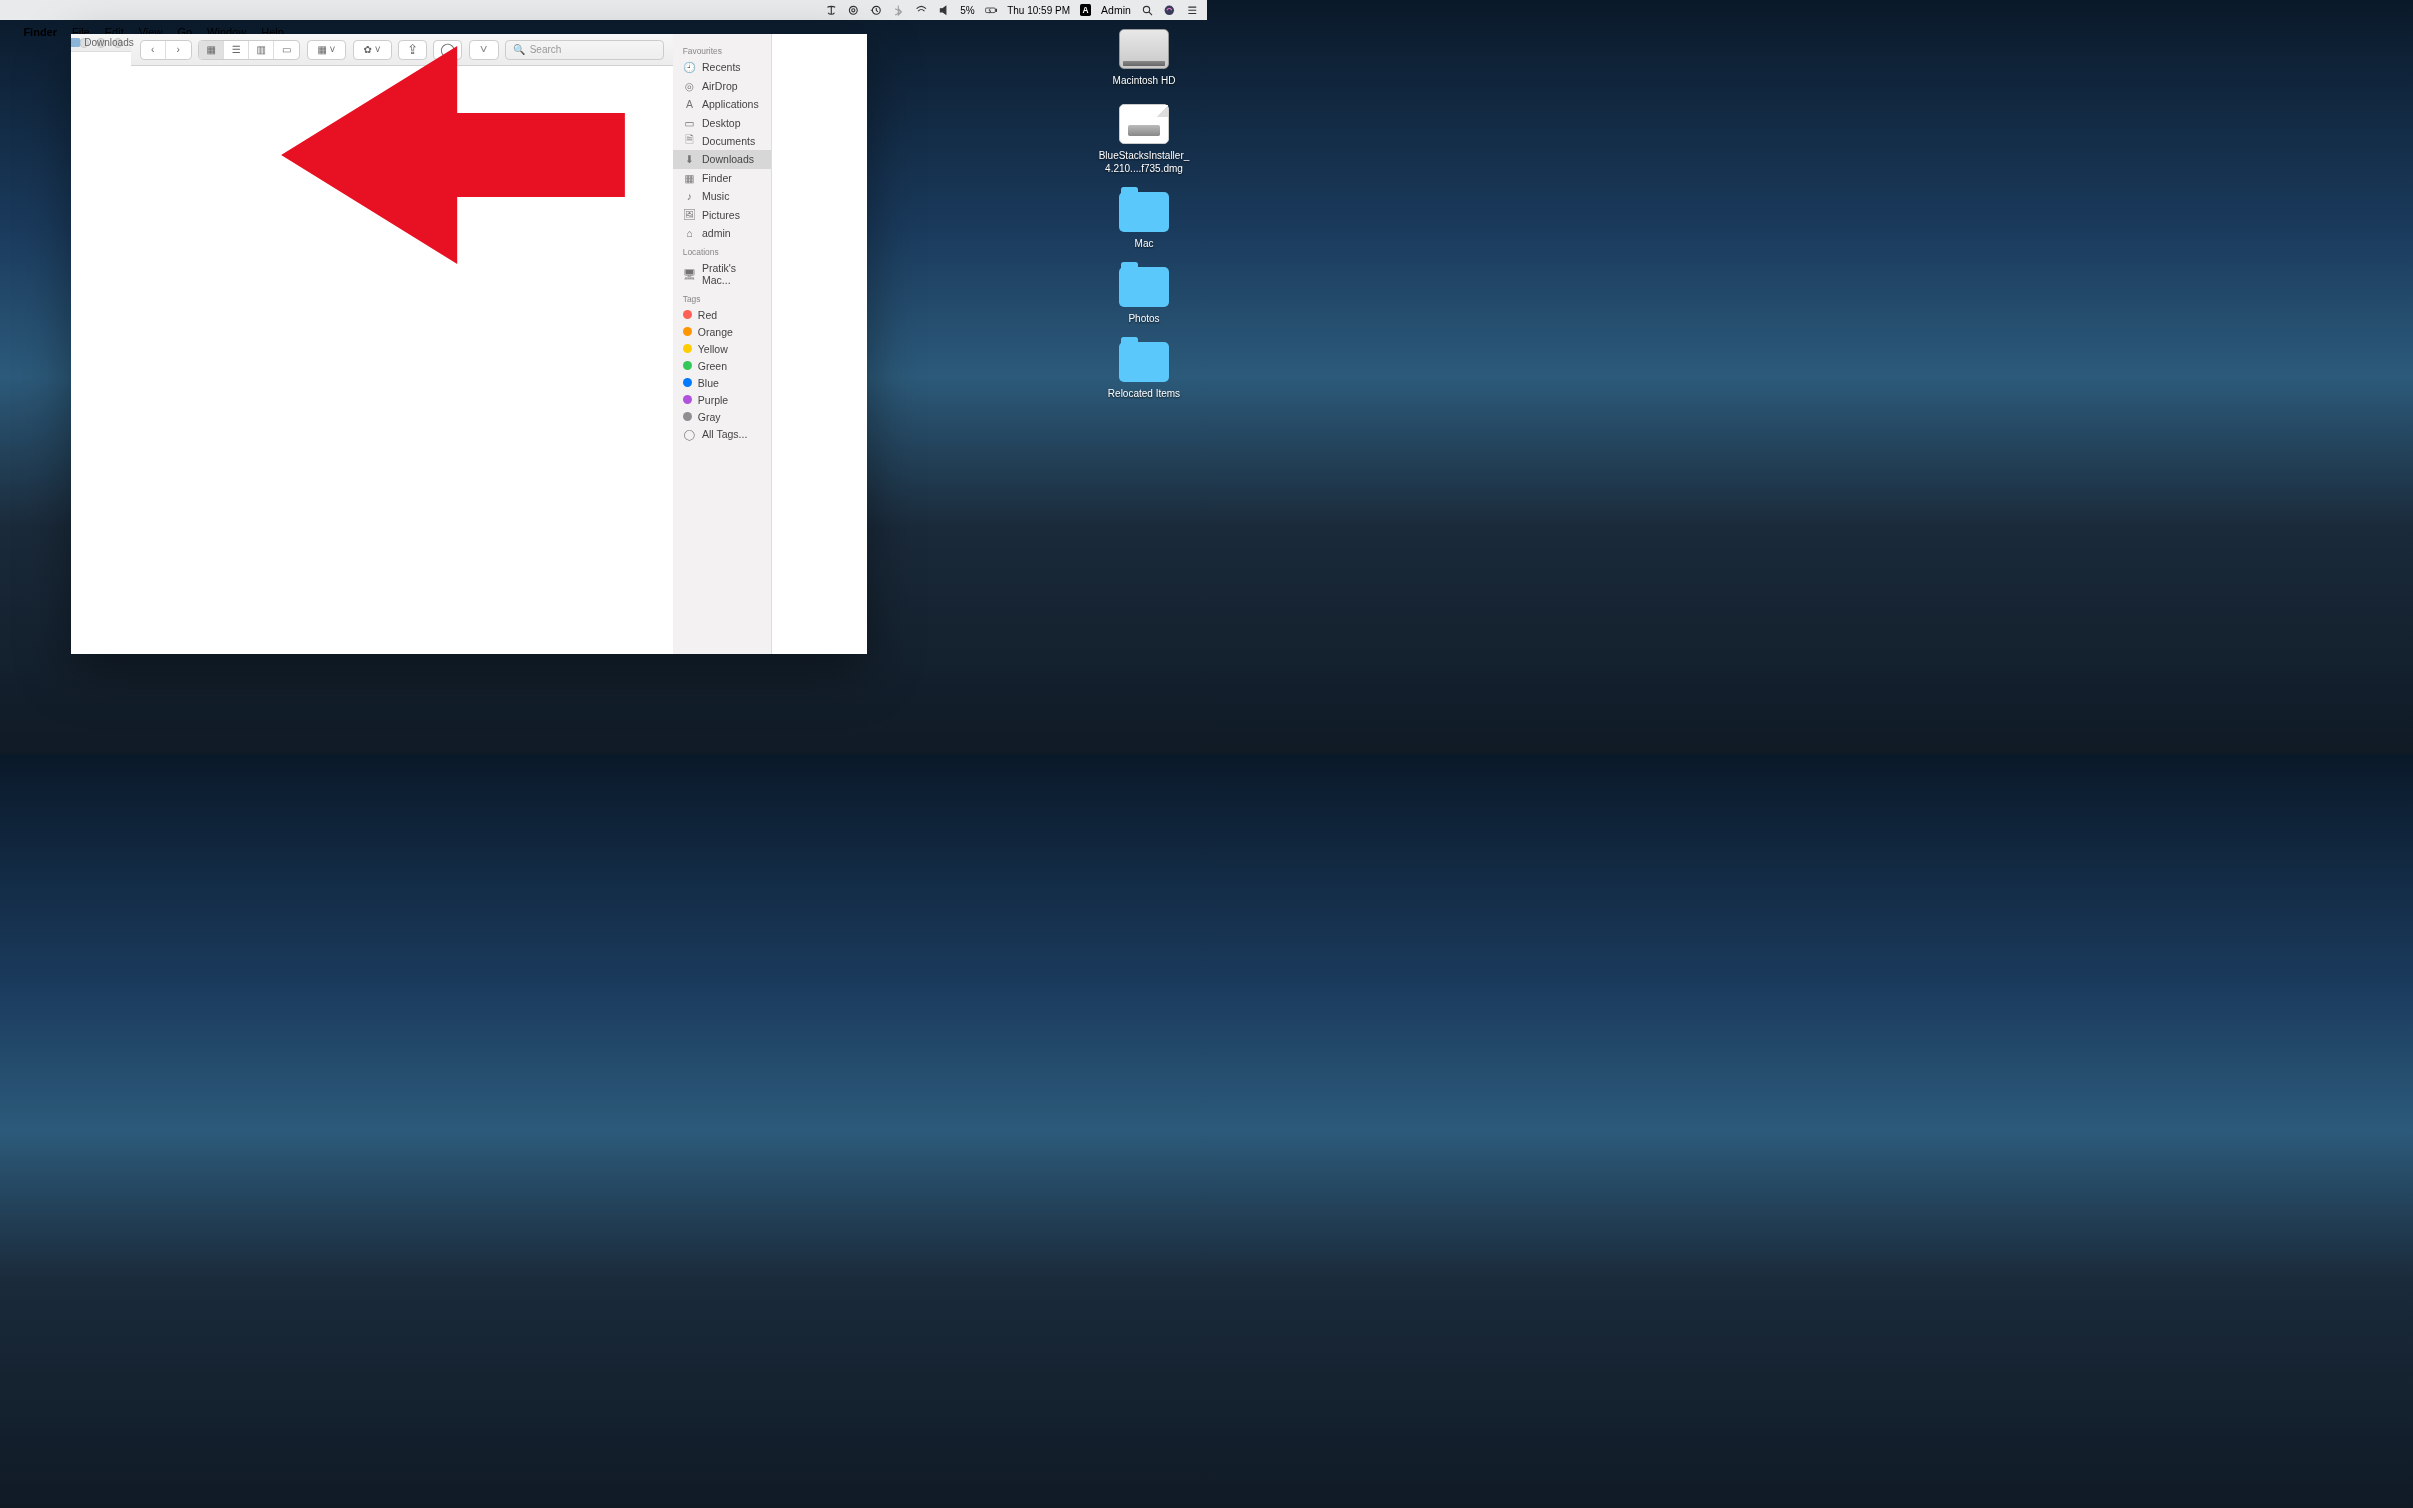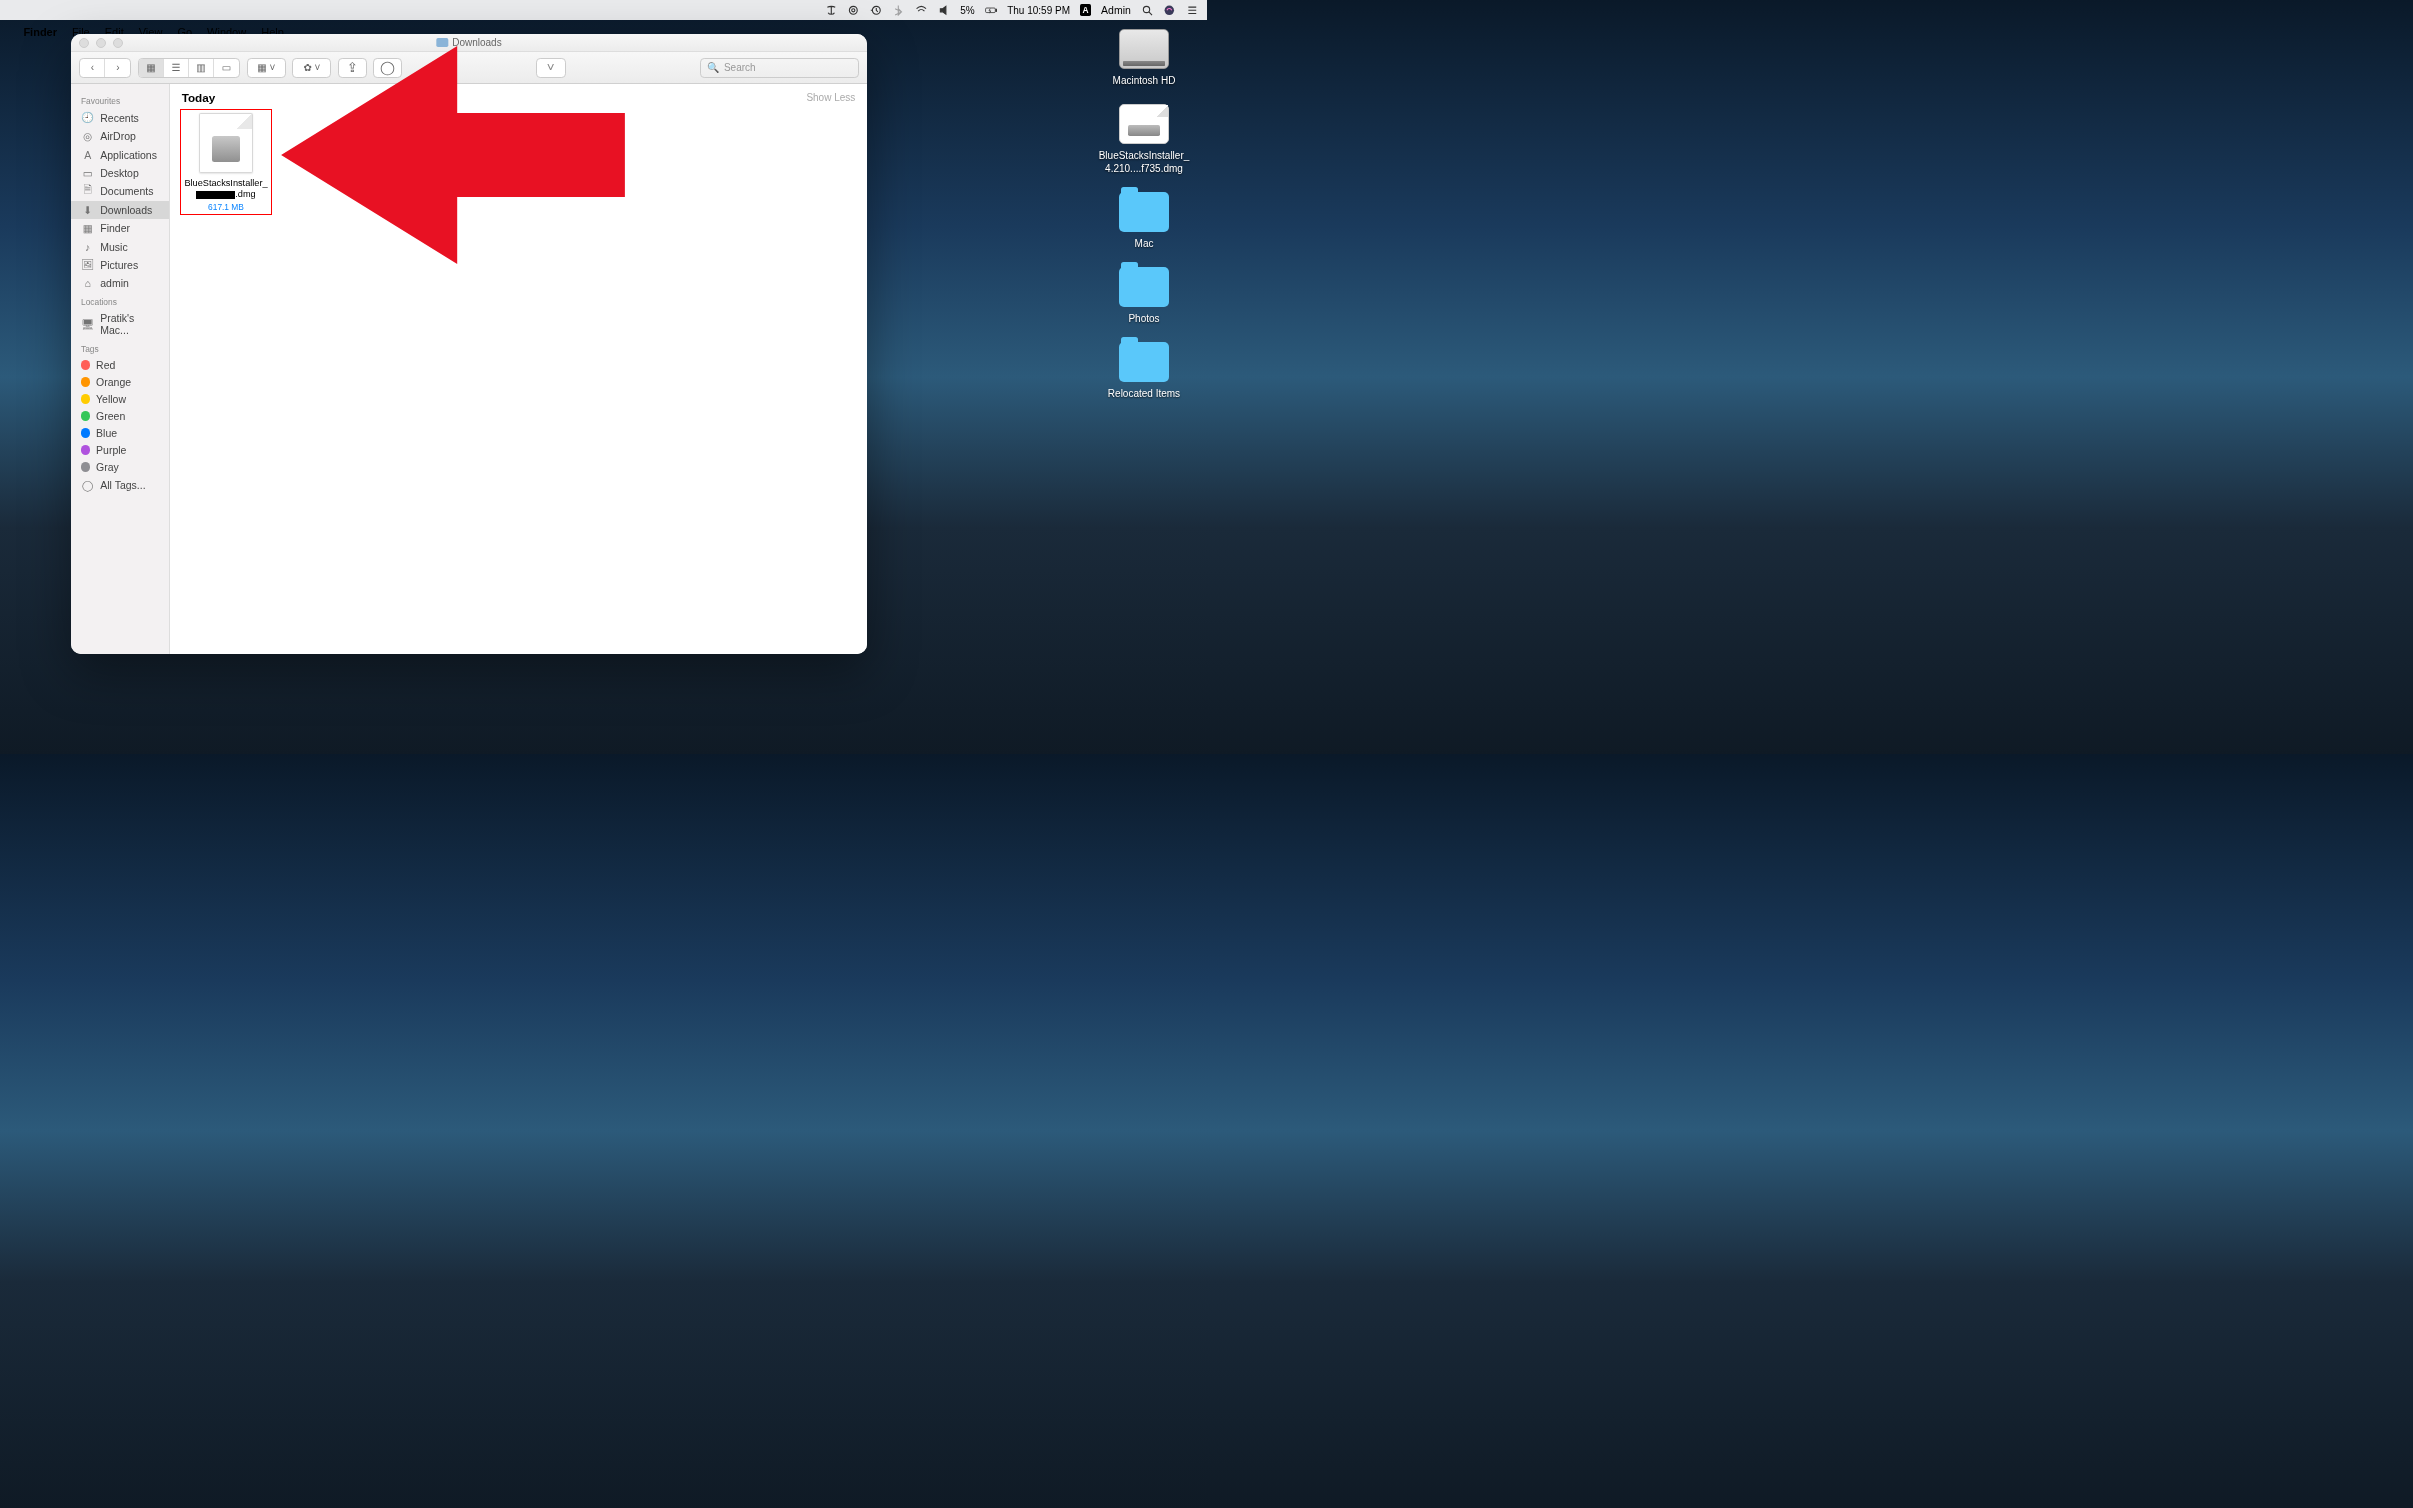--- a/index.html
+++ b/index.html
@@ -22,21 +22,21 @@
 .hd-icon { background:linear-gradient(#e8e8e8,#c8c8c8); border:0.8px solid #999; border-radius:3.4px; position:relative; }
 .hd-icon::after { content:""; position:absolute; bottom:2.5px; left:3.4px; right:3.4px; height:5px; background:linear-gradient(#888,#666); border-radius:0.8px; }
 .dmg-icon { background:#fff; border:0.8px solid #ccc; width:40px; height:49px; border-radius:1.7px; position:relative; }
 .dmg-icon::before { content:""; position:absolute; top:0; right:0; width:11.7px; height:11.7px; background:linear-gradient(135deg,#fff 50%,#ddd 50%); }
 .dmg-icon::after { content:""; position:absolute; bottom:6.7px; left:8.4px; right:8.4px; top:20px; background:linear-gradient(#bbb,#888); border-radius:1.7px; }
 .folder-icon { width:47px; height:37px; background:#5ac8fa; border-radius:3.4px; position:relative; }
 .folder-icon::before { content:""; position:absolute; top:-5px; left:1.7px; width:17px; height:6.7px; background:#5ac8fa; border-radius:2.5px 2.5px 0 0; }
 .desktop-icon .label { color:#fff; font-size:10px; text-align:center; margin-top:5px; text-shadow:0 0.8px 1.7px rgba(0,0,0,0.7); line-height:1.3; word-break:break-word; }
 
 
-.finder { position:absolute; left:71px; top:34px; width:796px; height:620px; background:#fff; border-radius:10px; box-shadow:0 17px 50px rgba(0,0,0,0.4); display:flex; flex-direction:column; overflow:hidden; }
+.finder { position:absolute; left:71px; top:34px; width:796px; height:620px; background:#fff; border-radius:0; box-shadow:0 17px 50px rgba(0,0,0,0.4); display:flex; flex-direction:row; overflow:hidden; }
 .titlebar { height:18.4px; background:linear-gradient(#f7f7f7,#ececec); display:flex; align-items:center; padding:0 8.4px; font-size:10px; color:#666; position:relative; border-bottom:0.8px solid #ddd; }
 .traffic { display:flex; gap:6.7px; }
 .traffic span { width:10px; height:10px; border-radius:50%; background:#ddd; border:0.4px solid #ccc; }
 .titlebar .title { position:absolute; left:50%; transform:translateX(-50%); display:flex; align-items:center; gap:4.2px; }
 .title-folder { width:11.7px; height:9.2px; background:#8ab4d8; border-radius:1.7px; display:inline-block; }
 .toolbar { height:32px; background:linear-gradient(#f7f7f7,#ececec); border-bottom:0.8px solid #d0d0d0; display:flex; align-items:center; padding:0 8.4px; gap:6.7px; }
 .tb-group { display:flex; background:#fff; border:0.8px solid #ccc; border-radius:4.2px; height:20px; overflow:hidden; }
 .tb-btn { width:25px; display:flex; align-items:center; justify-content:center; color:#666; font-size:10px; border-right:0.8px solid #ddd; cursor:pointer; }
 .tb-btn:last-child { border-right:none; }
 .tb-btn.active { background:#e0e0e0; }
@@ -292,35 +292,20 @@
           <div class="side-item">
             <span class="tag-dot" style="background:#8e8e93"></span>
             <span>Gray</span>
           </div>
         </div>
       <div class="side-item">
         <span class="si-icon">◯</span>
         <span>All Tags...</span>
       </div>
     </div>
-    <div class="content">
-      <div class="section-header">
-        <h3>Today</h3>
-        <span class="show-less">Show Less</span>
-      </div>
-      <div class="files">
-        <div class="file-item">
-          <div class="file-thumb"></div>
-          <div class="file-name">
-            <span>BlueStacksInstaller_</span><span class="redact"></span><span>.dmg</span>
-          </div>
-          <div class="file-size">617.1 MB</div>
-        </div>
-      </div>
-    </div>
   </div>
 </div>
 
 <div class="arrow">
   <svg width="344" height="218" viewBox="0 0 410 260">
     <polygon points="0,130 210,0 210,80 410,80 410,180 210,180 210,260" fill="#e81123"></polygon>
   </svg>
 </div>
 
 

